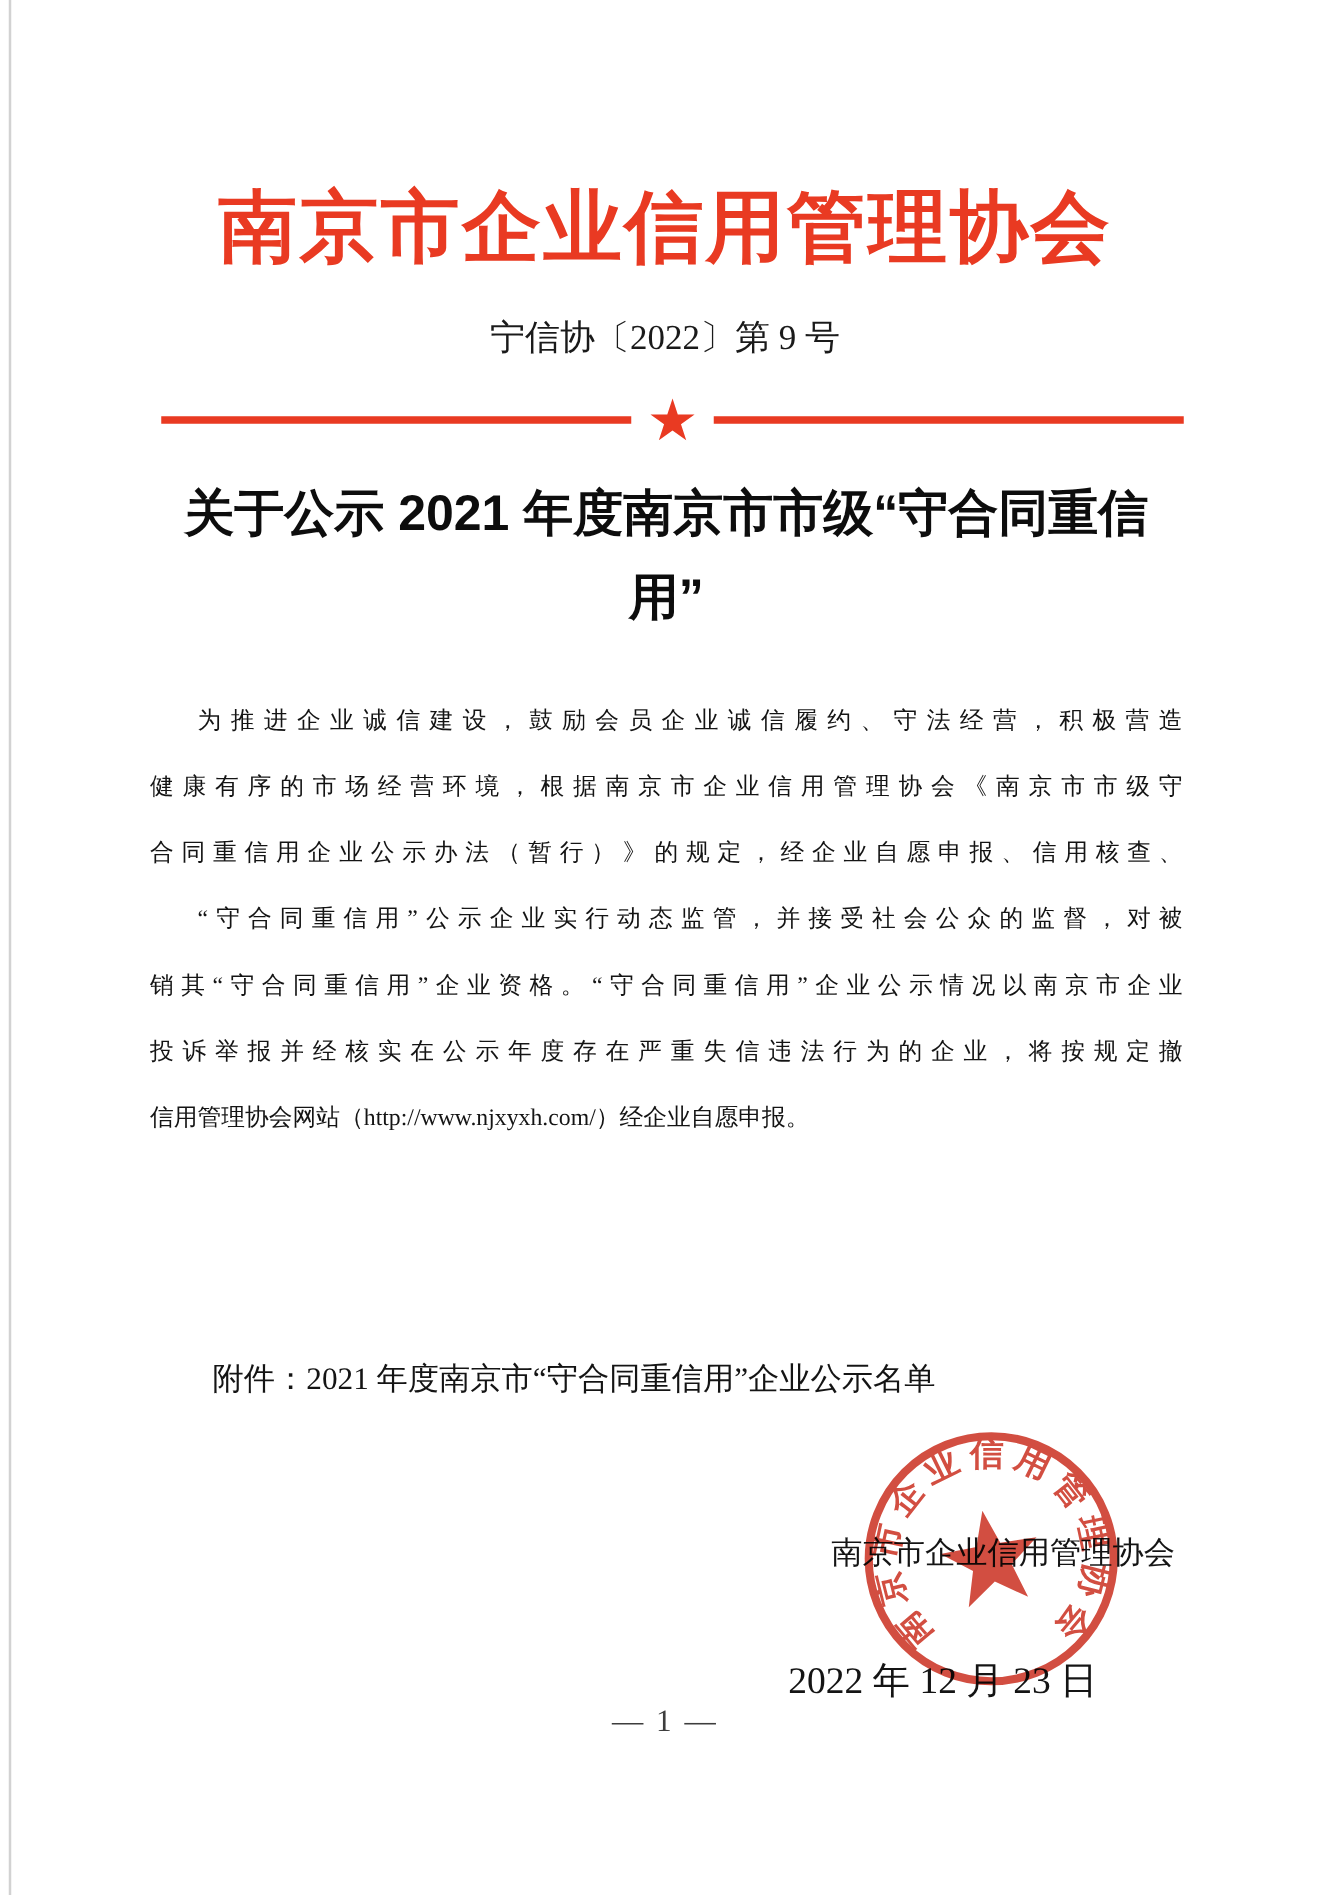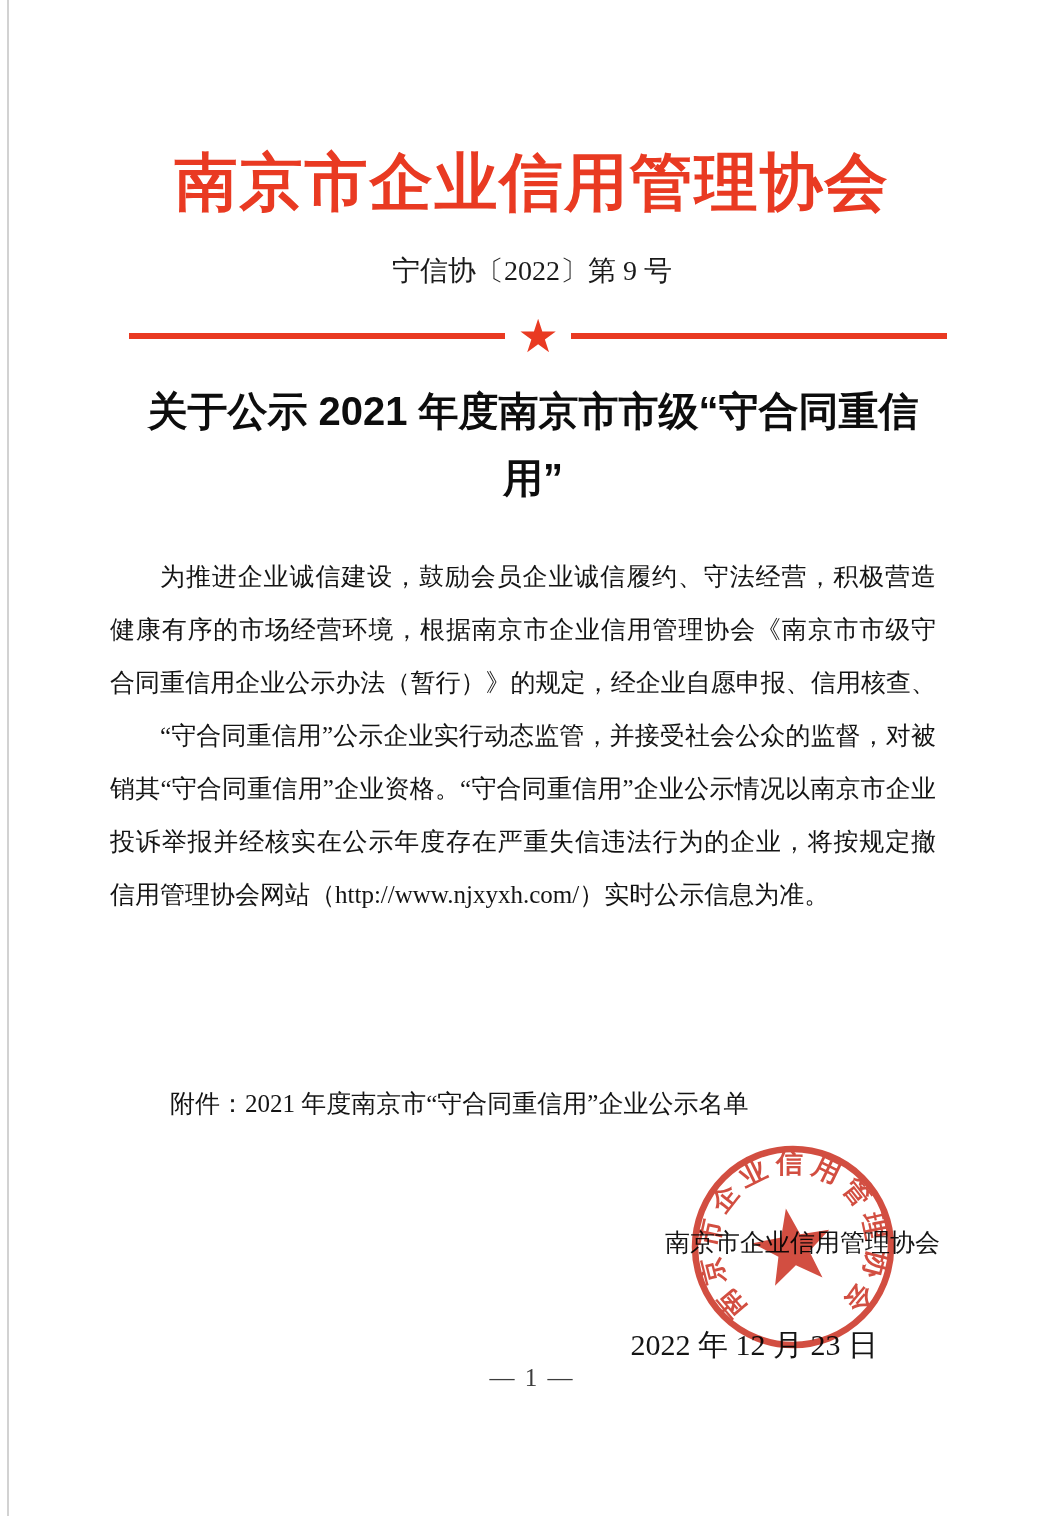--- a/index.html
+++ b/index.html
@@ -51,22 +51,22 @@
   .heading{
     position:absolute;top:378px;left:119px;width:828px;
     text-align:center;
     font-family:"Liberation Sans", sans-serif;
     font-weight:bold;
     font-size:40px;
     line-height:67px;
     color:#0d0d0d;
   }
   .bodytext{
-    position:absolute;top:550px;left:110px;width:826px;
-    font-size:25px;
+    position:absolute;top:550px;left:120px;width:826px;
+    font-size:19px;
   }
   .bline{
     height:53px;line-height:53px;
     white-space:nowrap;
     text-align:justify;
     text-align-last:justify;
   }
   .bline.indent{text-indent:2em;}
   .bline.parend{text-align-last:left;}
   .attachment{
@@ -118,21 +118,21 @@
   <div>关于公示 2021 年度南京市市级“守合同重信用”</div>
 </div>
 
 <div class="bodytext">
   <div class="bline indent">为推进企业诚信建设，鼓励会员企业诚信履约、守法经营，积极营造</div>
   <div class="bline">健康有序的市场经营环境，根据南京市企业信用管理协会《南京市市级守</div>
   <div class="bline">合同重信用企业公示办法（暂行）》的规定，经企业自愿申报、信用核查、</div>
   <div class="bline indent">“守合同重信用”公示企业实行动态监管，并接受社会公众的监督，对被</div>
   <div class="bline">销其“守合同重信用”企业资格。“守合同重信用”企业公示情况以南京市企业</div>
   <div class="bline">投诉举报并经核实在公示年度存在严重失信违法行为的企业，将按规定撤</div>
-  <div class="bline parend">信用管理协会网站（http://www.njxyxh.com/）实时公示信息为准。</div>
+  <div class="bline parend">信用管理协会网站（http://www.njxyxh.com/）经企业自愿申报。</div>
 </div>
 
 <div class="attachment">附件：2021 年度南京市“守合同重信用”企业公示名单</div>
 
 <div class="sig-org">南京市企业信用管理协会</div>
 <div class="sig-date">2022 年 12 月 23 日</div>
 
 <svg class="seal" viewBox="0 0 210 210" xmlns="http://www.w3.org/2000/svg">
   <circle cx="105" cy="105" r="98" fill="none" stroke="#cc3526" stroke-width="6.5"></circle>
   <path id="sealTextArc" d="M 59.9 164.9 A 75 75 0 1 1 150.1 164.9" fill="none" stroke="none"></path>

